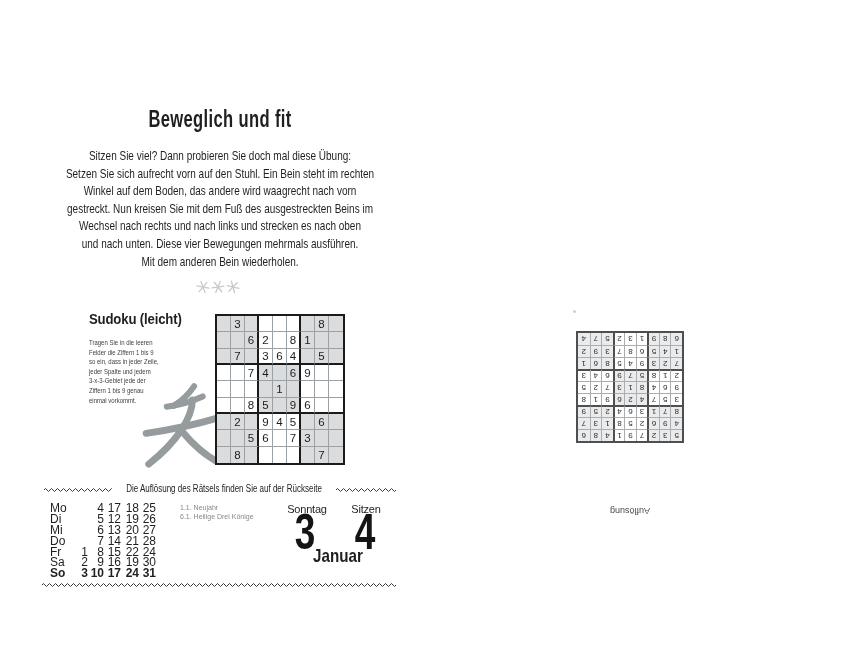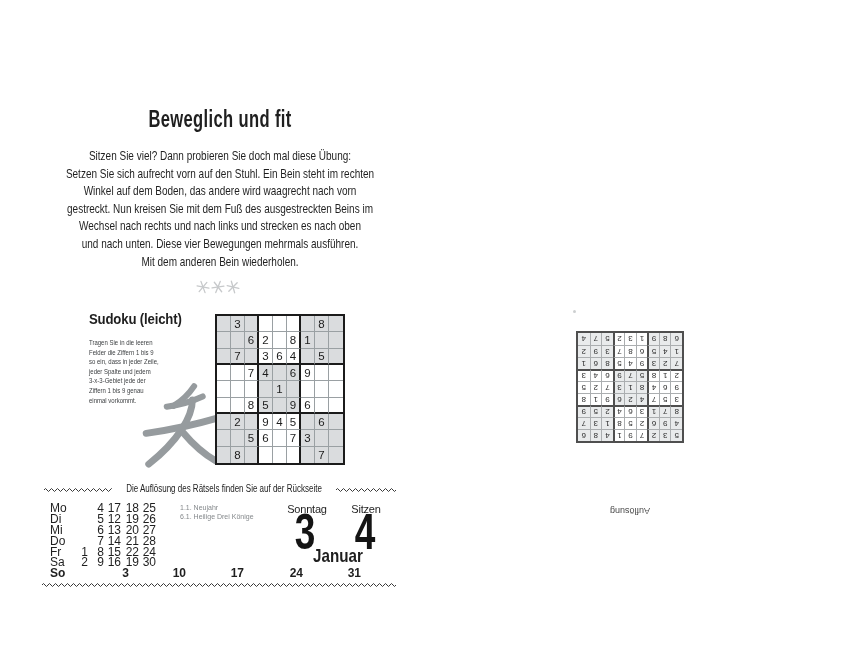--- a/index.html
+++ b/index.html
@@ -72,21 +72,21 @@
   .divider-note{
     left:0;top:483px;width:448px;text-align:center;font-size:10px;color:#222;
     transform:scaleX(.8);transform-origin:224px top;white-space:nowrap;
   }
   .wave{display:block;}
   .wave path{fill:none;stroke:#3a3a3a;stroke-width:1;}
 
   
   .mini-cal{left:50px;top:501px;font-size:12px;}
   .cal-row{display:grid;grid-template-columns:24px 14px 16px 17px 18px 17px;height:10.9px;align-items:center;}
-  .cal-row.bold{font-weight:bold;gap:41px;}
+  .cal-row.bold{font-weight:bold;}
   .cal-day{text-align:left;}
   .cal-date{text-align:right;}
 
   .holidays{left:180px;top:503px;font-size:7px;line-height:9.4px;color:#84888b;white-space:nowrap;}
 
   .dayname{top:503px;width:60px;text-align:center;font-size:11px;font-weight:normal;letter-spacing:-.2px;}
   .dayname.sun{left:277px;}
   .dayname.mon{left:336px;}
   .bignum{top:507px;width:60px;text-align:center;font-size:50px;line-height:50px;font-weight:bold;
     transform:scaleX(.74);transform-origin:center top;color:#141414;}

